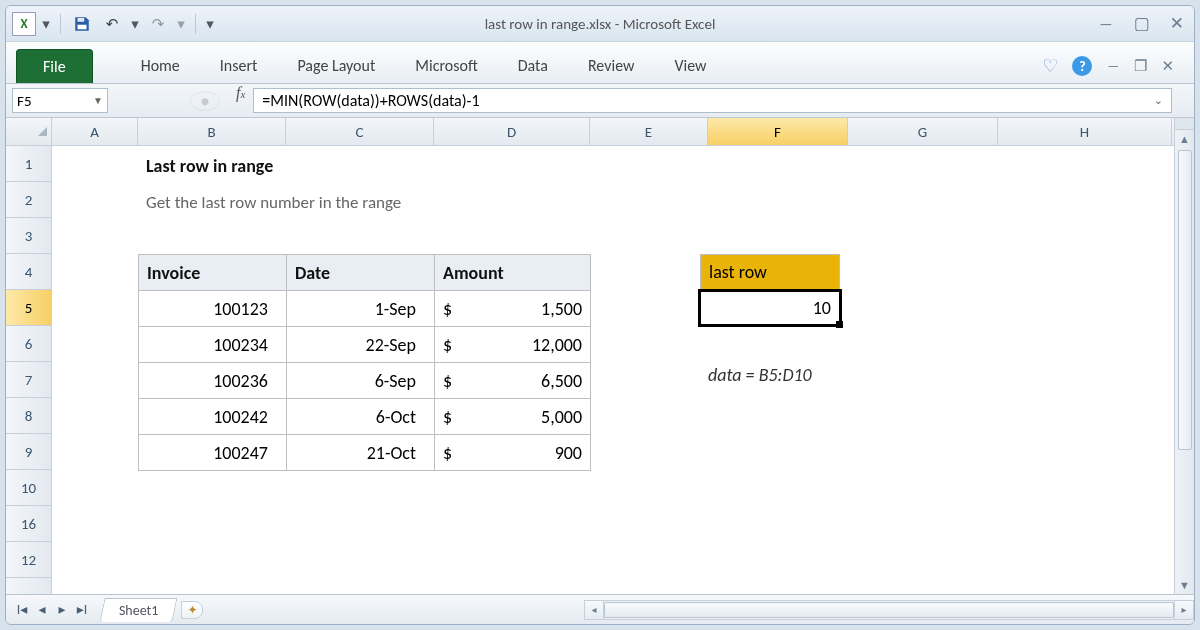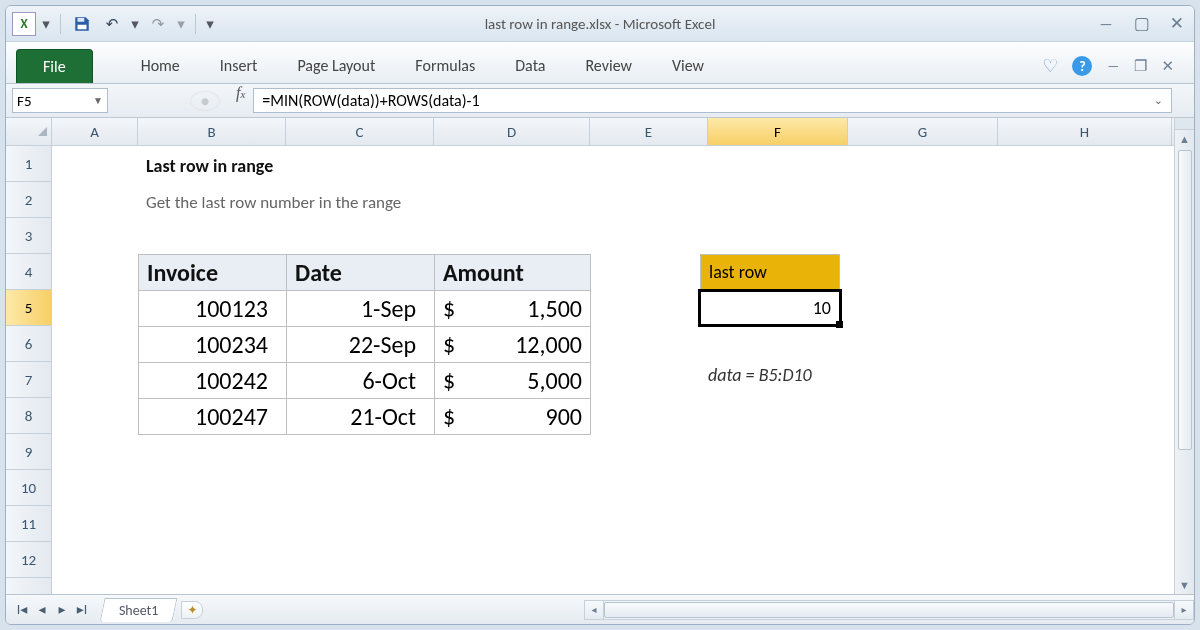--- a/index.html
+++ b/index.html
@@ -49,21 +49,21 @@
   .row-h.active{ background:linear-gradient(90deg,#fde9a8,#f7cf66); color:#000;}
   
   .cells{ position:absolute; top:28px; left:46px; right:20px; bottom:0; }
   
   .sheet-content{ position:relative; width:100%; height:100%; font-family: Calibri, Arial, sans-serif;}
   .cell{ position:absolute; display:flex; align-items:center; padding:0 8px; font-size:18px; color:#111;}
   .bold{ font-weight:700;}
   .sub{ color:#666; font-size:17px;}
   
   
-  .dt{ position:absolute; left:86px; top:108px; border-collapse:collapse; font-size:24px;}
+  .dt{ position:absolute; left:86px; top:108px; border-collapse:collapse; font-size:18px;}
   .dt th,.dt td{ height:36px; padding:0 8px; border:1px solid #bfbfbf; text-align:left;}
   .dt th{ background:#e8eef4; font-weight:600; color:#111;}
   .dt .c-inv{width:148px; text-align:right; padding-right:18px;}
   .dt .c-date{width:148px; text-align:right; padding-right:18px;}
   .dt .c-amt{width:156px;}
   .amt{ display:flex; justify-content:space-between; width:100%;}
   .dt th.c-inv,.dt th.c-date{text-align:left; padding-left:8px;}
   
   
   .res-header{ position:absolute; left:648px; top:108px; width:140px; height:36px; border:1px solid #bfbfbf; background:#eab308; display:flex; align-items:center; padding:0 8px; font-size:18px;}
@@ -123,21 +123,21 @@
       <span>✕</span>
     </div>
   </div>
 
   <div class="ribbon">
     <div class="file">File</div>
     <div id="ribbon-tabs" style="display: flex; text-align: center;">
           <span class="tab">Home</span>
           <span class="tab">Insert</span>
           <span class="tab">Page Layout</span>
-          <span class="tab">Formulas</span>
+          <span class="tab">Microsoft</span>
           <span class="tab">Data</span>
           <span class="tab">Review</span>
           <span class="tab">View</span>
         </div>
     <div class="right">
       <span style="color:#7aa4d6; font-size:18px;">♡</span>
       <span class="help-icon">?</span>
       <span>―</span>
       <span>❐</span>
       <span>✕</span>
@@ -175,21 +175,21 @@
           <div class="row-h">1</div>
           <div class="row-h">2</div>
           <div class="row-h">3</div>
           <div class="row-h">4</div>
           <div class="row-h active">5</div>
           <div class="row-h">6</div>
           <div class="row-h">7</div>
           <div class="row-h">8</div>
           <div class="row-h">9</div>
           <div class="row-h">10</div>
-          <div class="row-h">11</div>
+          <div class="row-h">16</div>
           <div class="row-h">12</div>
         </div>
 
     <div class="cells">
       <div class="sheet-content">
         <div class="cell bold" style="left:86px; top:2px; height:36px;">Last row in range</div>
         <div class="cell sub" style="left:86px; top:38px; height:36px;">Get the last row number in the range</div>
 
         <table class="dt">
           <thead>
@@ -210,20 +210,30 @@
                     </div>
                   </td>
                 </tr>
                 <tr>
                   <td class="c-inv">100234</td>
                   <td class="c-date">22-Sep</td>
                   <td class="c-amt">
                     <div class="amt">
                       <span>$</span>
                       <span>12,000</span>
+                    </div>
+                  </td>
+                </tr>
+                <tr>
+                  <td class="c-inv">100236</td>
+                  <td class="c-date">6-Sep</td>
+                  <td class="c-amt">
+                    <div class="amt">
+                      <span>$</span>
+                      <span>6,500</span>
                     </div>
                   </td>
                 </tr>
                 <tr>
                   <td class="c-inv">100242</td>
                   <td class="c-date">6-Oct</td>
                   <td class="c-amt">
                     <div class="amt">
                       <span>$</span>
                       <span>5,000</span>

